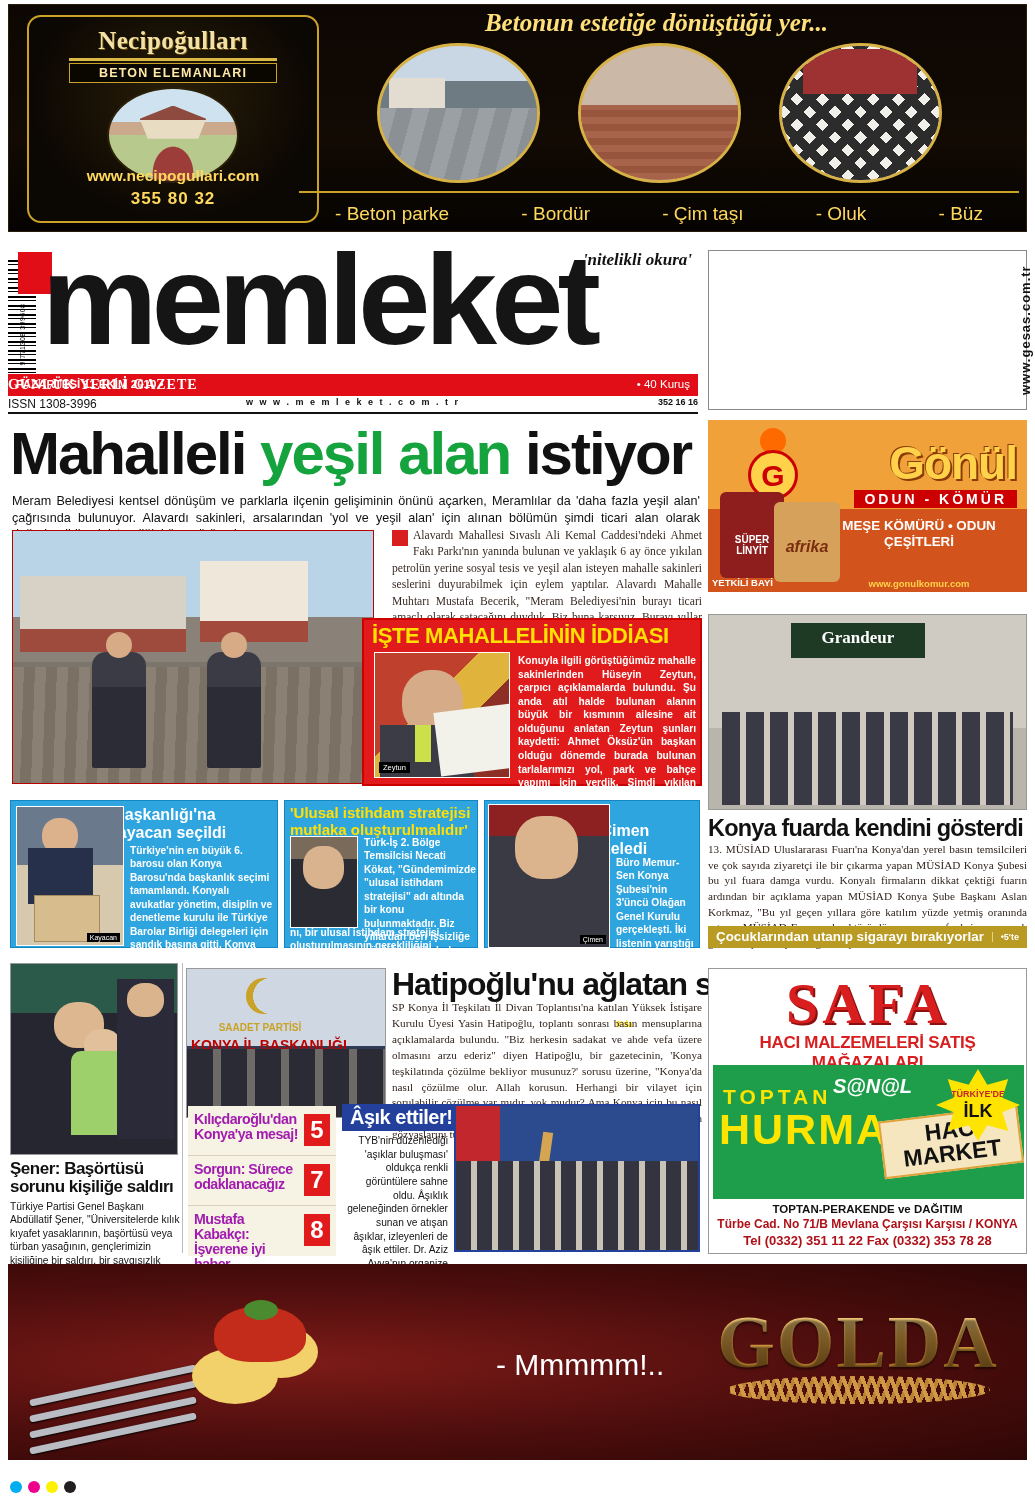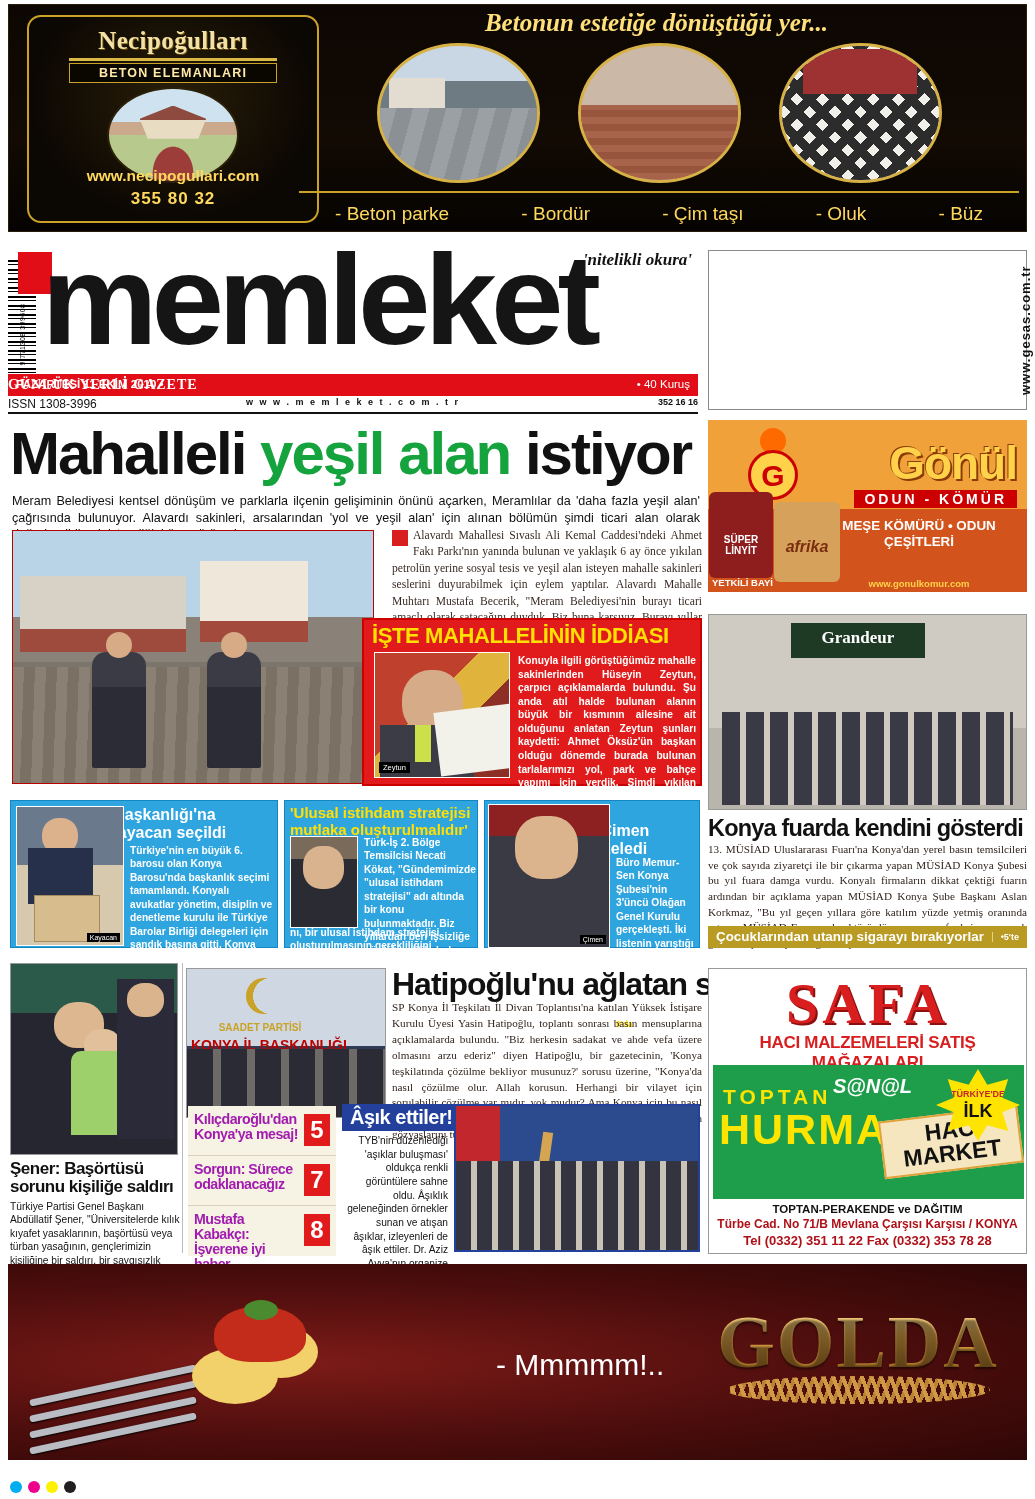--- a/index.html
+++ b/index.html
@@ -193,21 +193,21 @@
     color:#ffd24a; letter-spacing:-1px;
     text-shadow: 2px 2px 0 #8a3c06, -1px -1px 0 #8a3c06;}
   .gonul-sub{ position:absolute; right:10px; top:70px; background:#c00; color:#fff;
     font-weight:700; font-size:14px; letter-spacing:3px; padding:1px 10px;}
   .gonul-g{ position:absolute; left:22px; top:10px; width:86px; height:78px; }
   .gonul-g .circ{position:absolute;left:18px;top:20px;width:50px;height:50px;border-radius:50%;
     background:#ffd24a;border:3px solid #c00;color:#c00;font-weight:700;font-size:30px;
     text-align:center;line-height:46px;}
   .gonul-g .flame{position:absolute;left:30px;top:-2px;width:26px;height:26px;border-radius:50% 50% 50% 0;
     background:#ff6a00;transform:rotate(-45deg);}
-  .gonul-bag1{position:absolute;left:1px;top:72px;width:64px;height:86px;border-radius:6px;
+  .gonul-bag1{position:absolute;left:12px;top:72px;width:64px;height:86px;border-radius:6px;
     background:linear-gradient(180deg,#8e1d1d 0 100%);}
   .gonul-bag1 span{position:absolute;left:0;right:0;bottom:22px;text-align:center;color:#fff;font-size:10px;font-weight:700;}
   .gonul-bag2{position:absolute;left:66px;top:82px;width:66px;height:80px;border-radius:6px;
     background:linear-gradient(180deg,#d6a15a 0 100%);}
   .gonul-bag2 span{position:absolute;left:0;right:0;bottom:26px;text-align:center;color:#7a2d10;font-size:16px;font-weight:700;font-style:italic;}
   .gonul-lines{ position:absolute; right:8px; top:98px; width:200px; text-align:center;
     color:#fff; font-weight:700; font-size:13.4px; line-height:1.2; }
   .gonul-tel{ position:absolute; right:8px; top:132px; width:200px; text-align:center;
     color:#fff; font-weight:700; font-size:20px;margin-top:44px; }
   .gonul-www{ position:absolute; right:8px; bottom:3px; width:200px; text-align:center;

